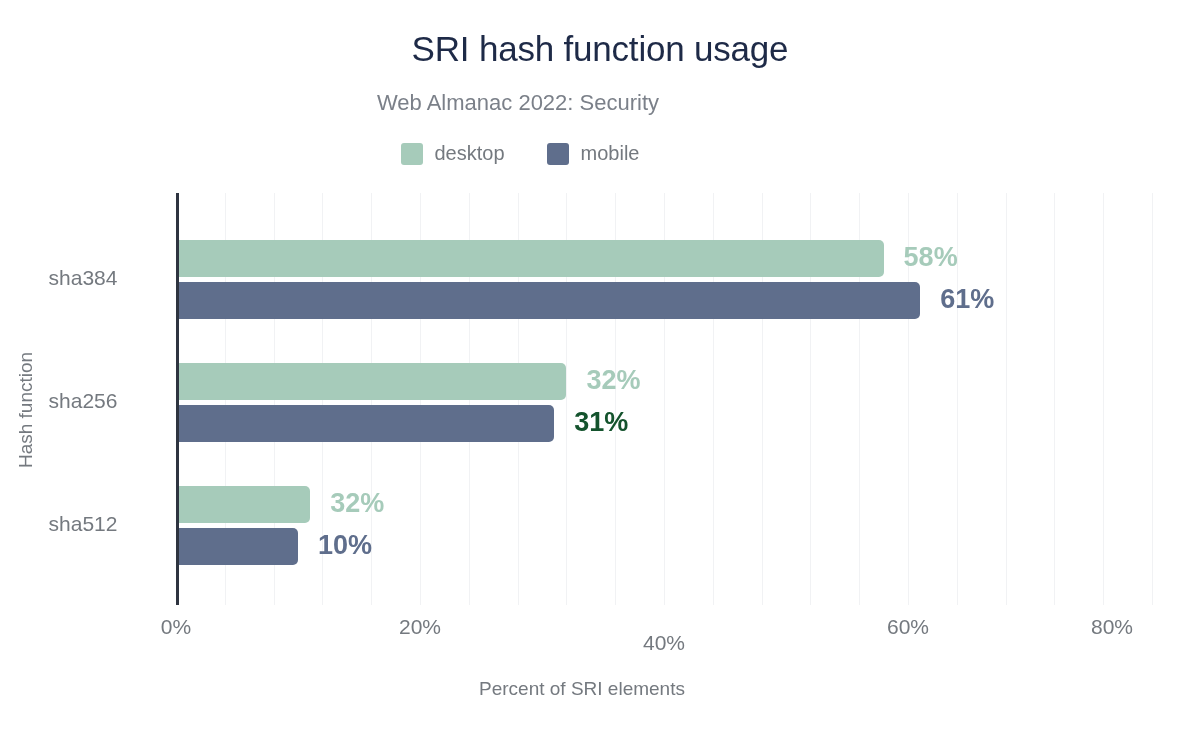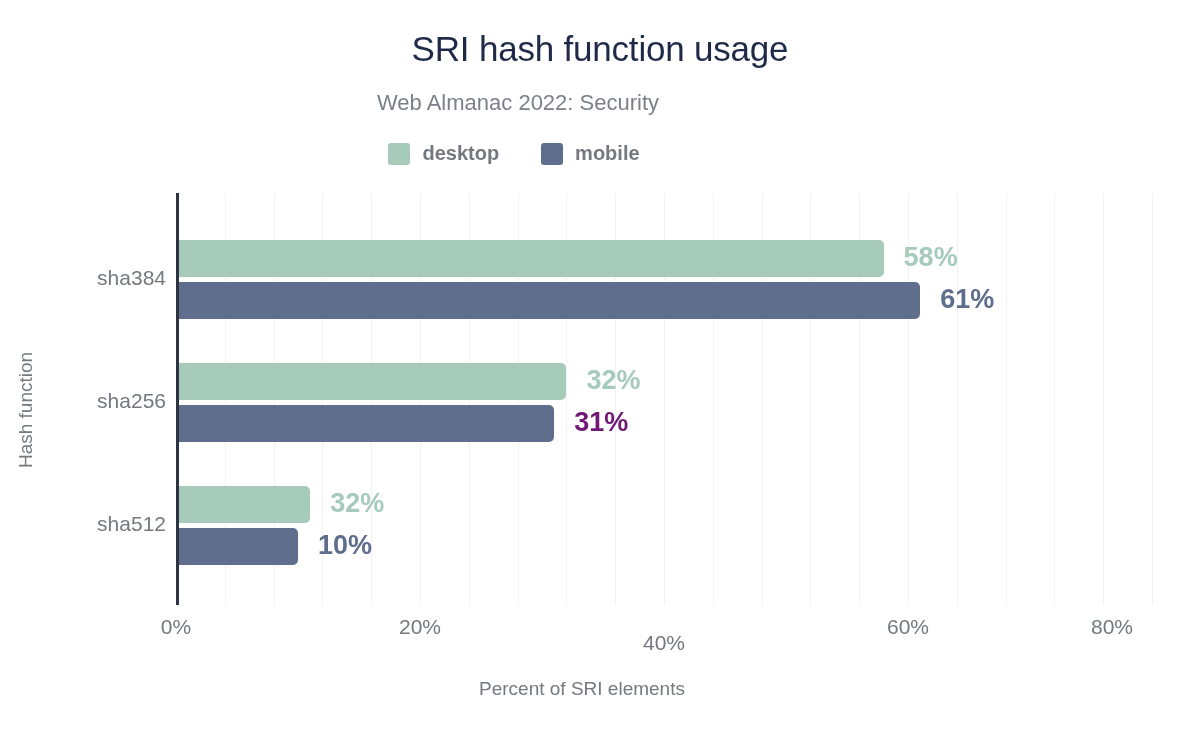--- a/index.html
+++ b/index.html
@@ -42,27 +42,26 @@
     text-align: center;
     font-size: 22px;
     font-weight: normal;
     color: #7b8089;
   }
 
   
   .legend {
     position: absolute;
     top: 142px;
-    left: 4px;
+    left: 10px;
     width: 1020px;
     display: flex;
     justify-content: center;
     align-items: center;
     gap: 42px;
-    font-weight: bold;
   }
   .legend-item {
     display: flex;
     align-items: center;
     gap: 12px;
   }
   .legend-swatch {
     width: 22px;
     height: 22px;
     border-radius: 3px;
@@ -114,21 +113,21 @@
     font-size: 27px;
     font-weight: bold;
     white-space: nowrap;
   }
   .value-desktop { color: #a6cbba; }
   .value-mobile  { color: #5f6e8c; }
   .ytick-wrap {
     position: absolute;
     left: 0;
     width: 166px;
-    text-align: right;
+    text-align: center;
     font-size: 21px;
     color: #74797f;
     white-space: nowrap;
   }
 
   .xtick {
     position: absolute;
     top: 615px;
     font-size: 21px;
     color: #74797f;
@@ -221,21 +220,21 @@
       <div class="xtick" style="left: 176px;">0%</div>
       <div class="xtick" style="left: 420px;">20%</div>
       <div class="xtick" style="left: 664px; margin-top: 16px;">40%</div>
       <div class="xtick" style="left: 908px;">60%</div>
       <div class="xtick" style="left: 1112px;">80%</div>
     </div>
   <div id="values-layer">
       <div class="bar-value value-desktop" style="color: rgb(166, 203, 186); left: 903.6px; top: 241.5px;">58%</div>
       <div class="bar-value value-mobile" style="color: rgb(95, 110, 140); left: 940.2px; top: 283.5px;">61%</div>
       <div class="bar-value value-desktop" style="color: rgb(166, 203, 186); left: 586.4px; top: 364.5px;">32%</div>
-      <div class="bar-value value-mobile" style="color: #701a75; left: 574.2px; top: 406.5px; text-align: center;">31%</div>
+      <div class="bar-value value-mobile" style="color: #14532d; left: 574.2px; top: 406.5px; text-align: center;">31%</div>
       <div class="bar-value value-desktop" style="color: rgb(166, 203, 186); left: 330.2px; top: 487.5px;">32%</div>
       <div class="bar-value value-mobile" style="color: rgb(95, 110, 140); left: 318px; top: 529.5px;">10%</div>
     </div>
 
   <div class="axis-title-x">Percent of SRI elements</div>
 
   <div class="axis-title-y">Hash function</div>
 
 </div>
 

